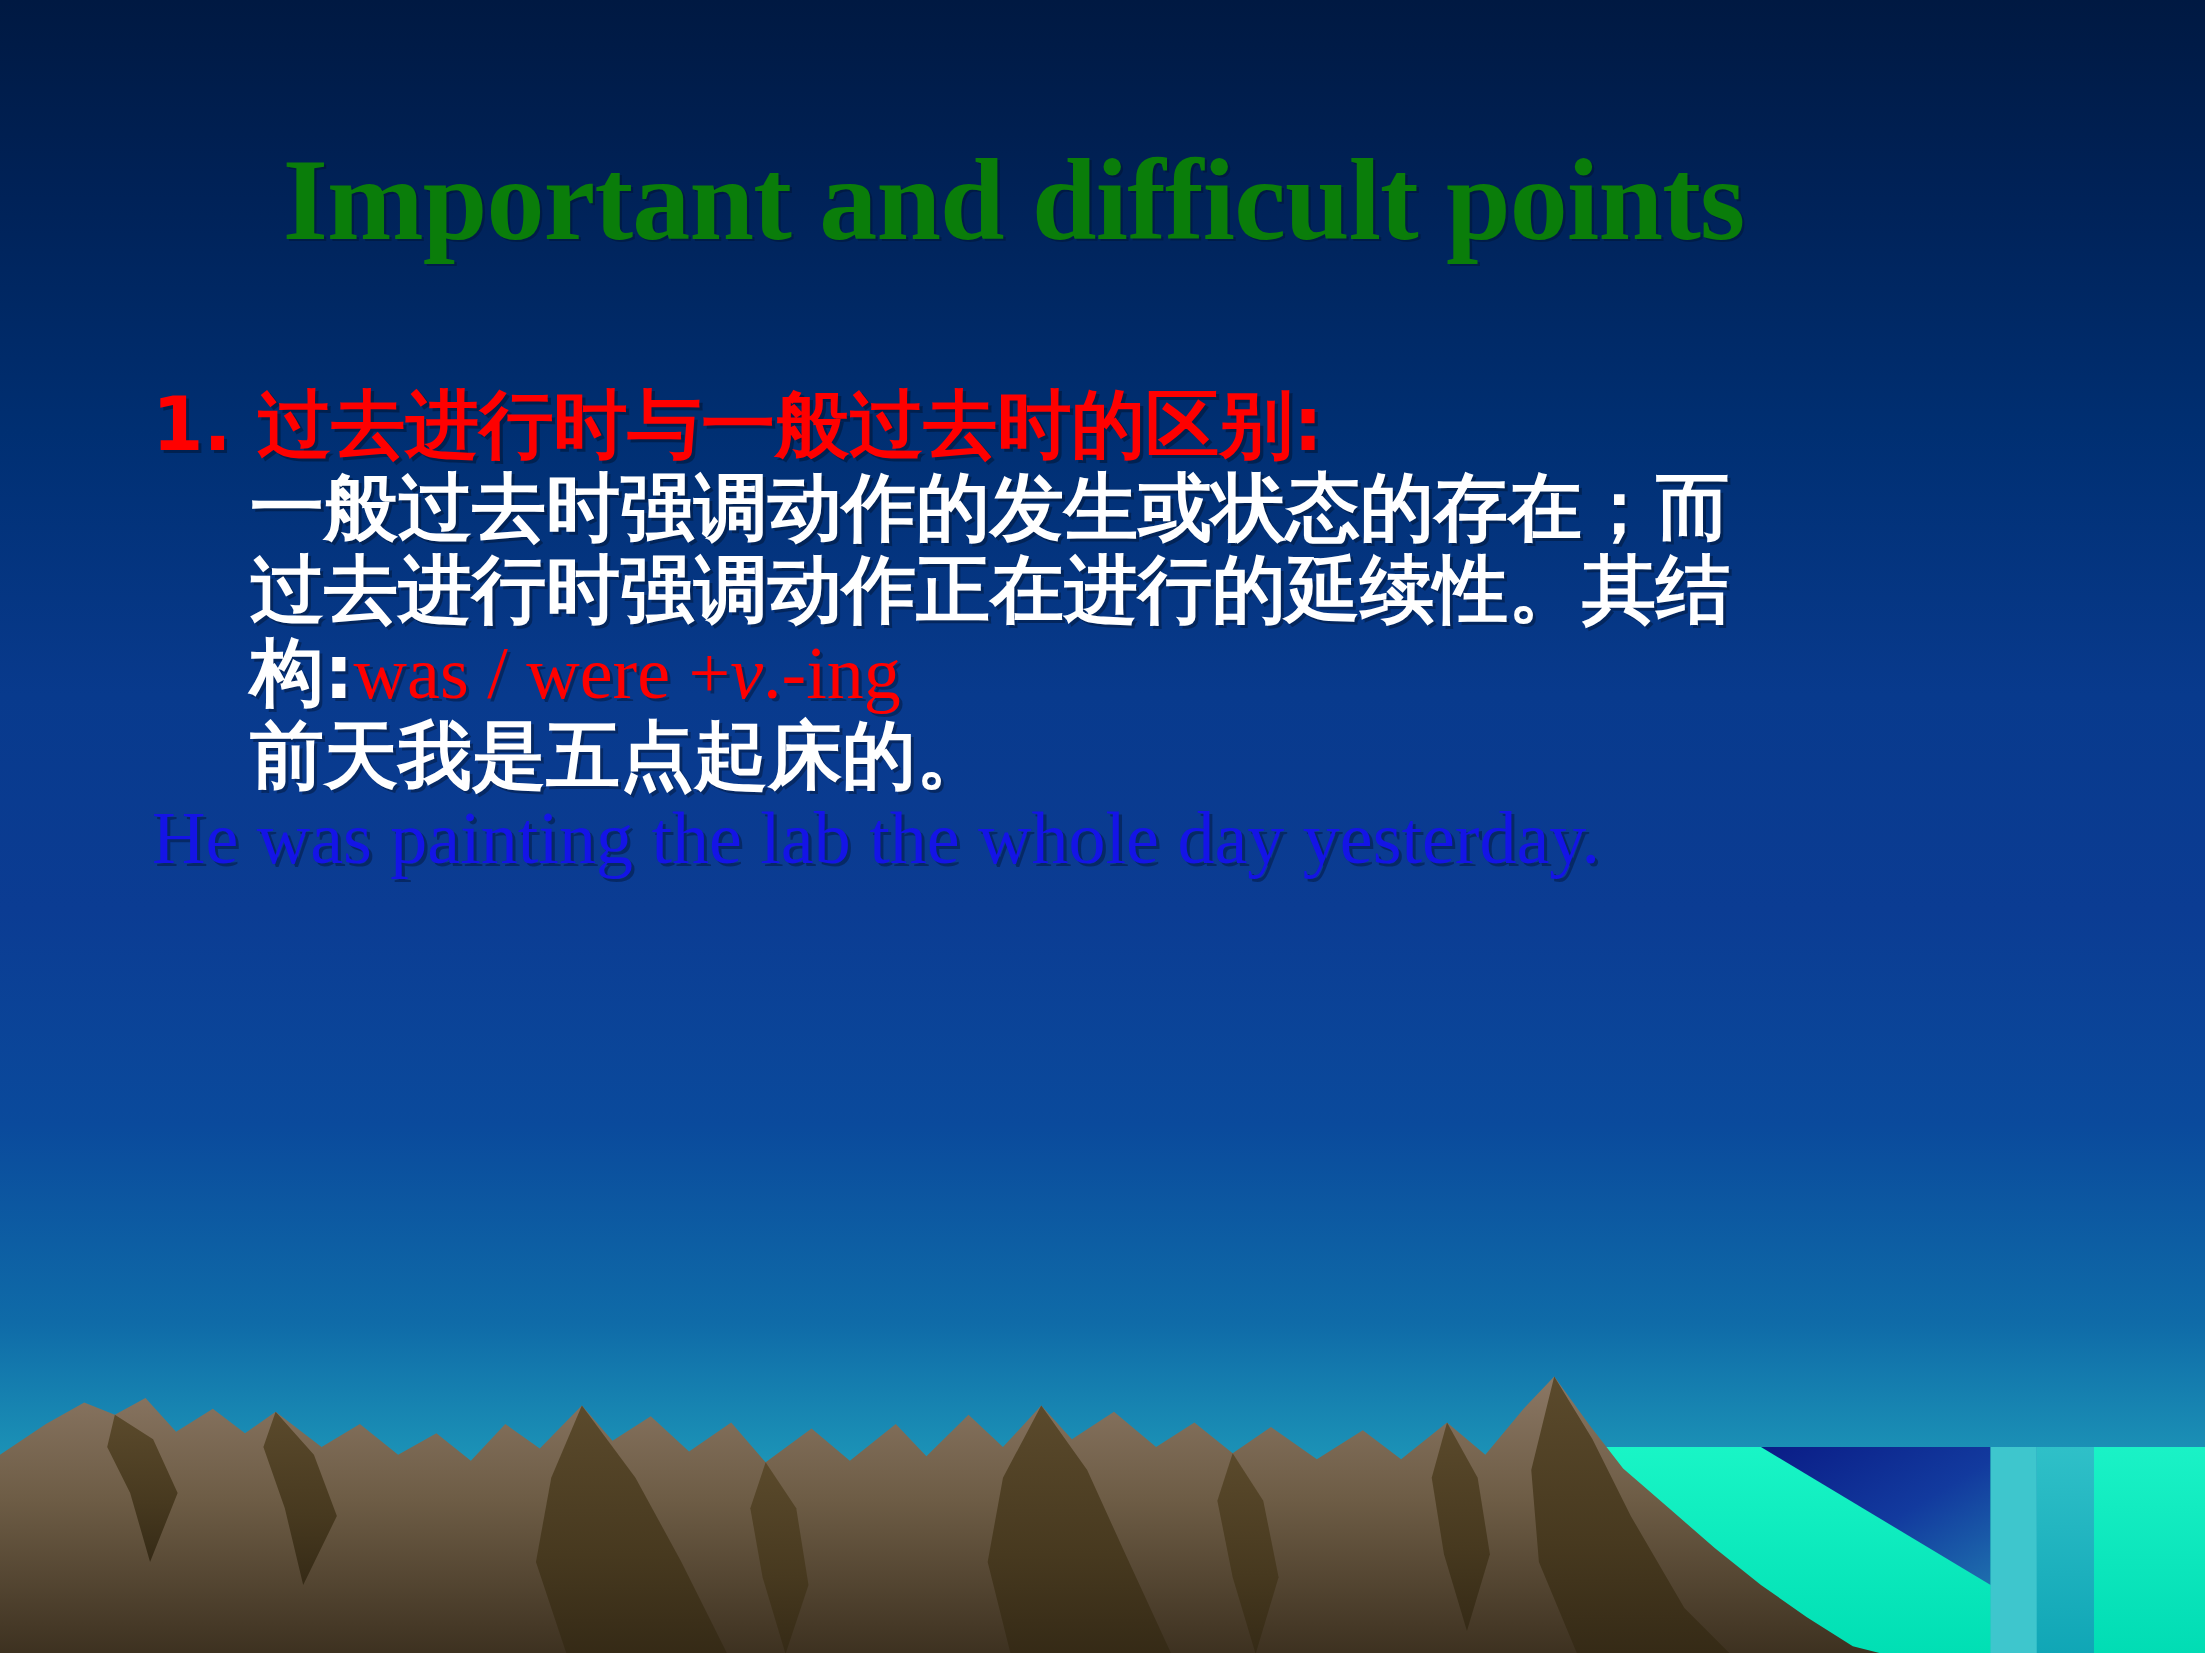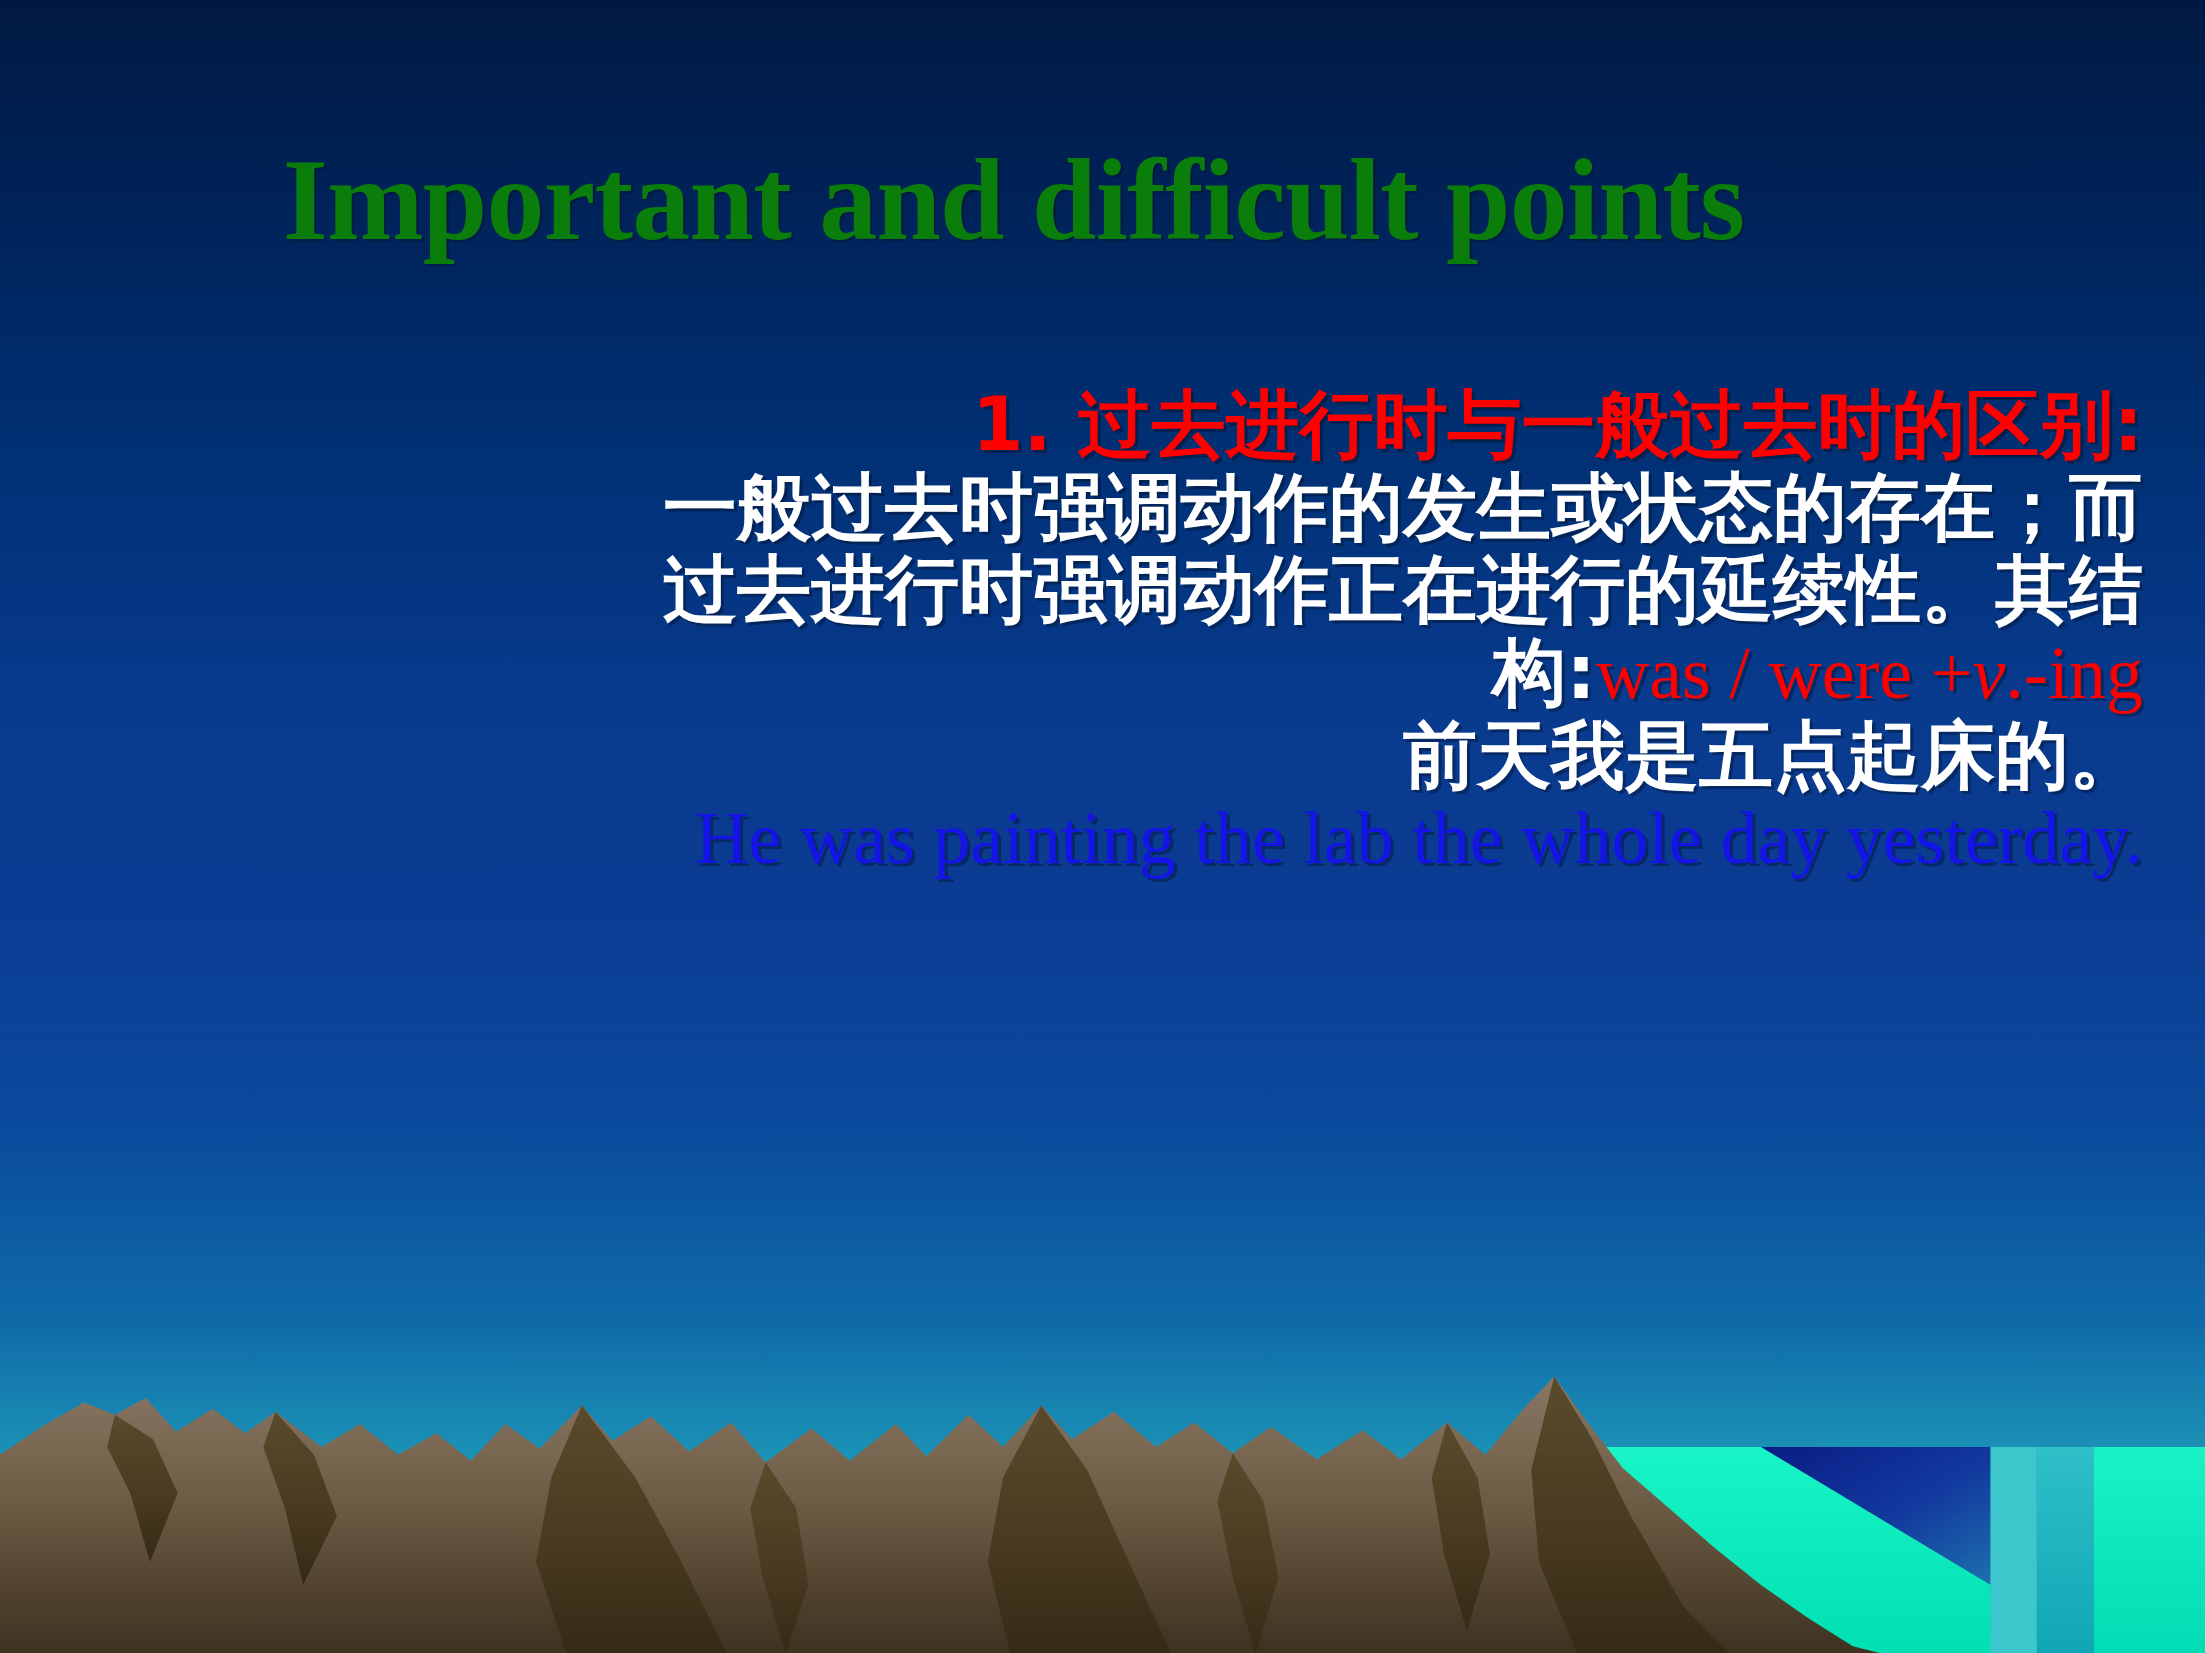--- a/index.html
+++ b/index.html
@@ -56,21 +56,20 @@
     letter-spacing: -0.8px;
     white-space: nowrap;
     text-shadow: 2.3px 2.3px 0 rgba(0,0,0,0.22);
   }
 
   .body-block {
     position: absolute;
     left: 152px;
     top: 383px;
     width: 1991px;
-    text-align: right;
   }
 
   .line {
     font-size: 74px;
     line-height: 1.115;
     font-weight: bold;
     white-space: nowrap;
     text-shadow: 3.1px 3.1px 0 rgba(0,0,0,0.30);
   }
   .line.cn { font-family: "DejaVu Sans", "Liberation Sans", sans-serif; font-weight: bold; }

